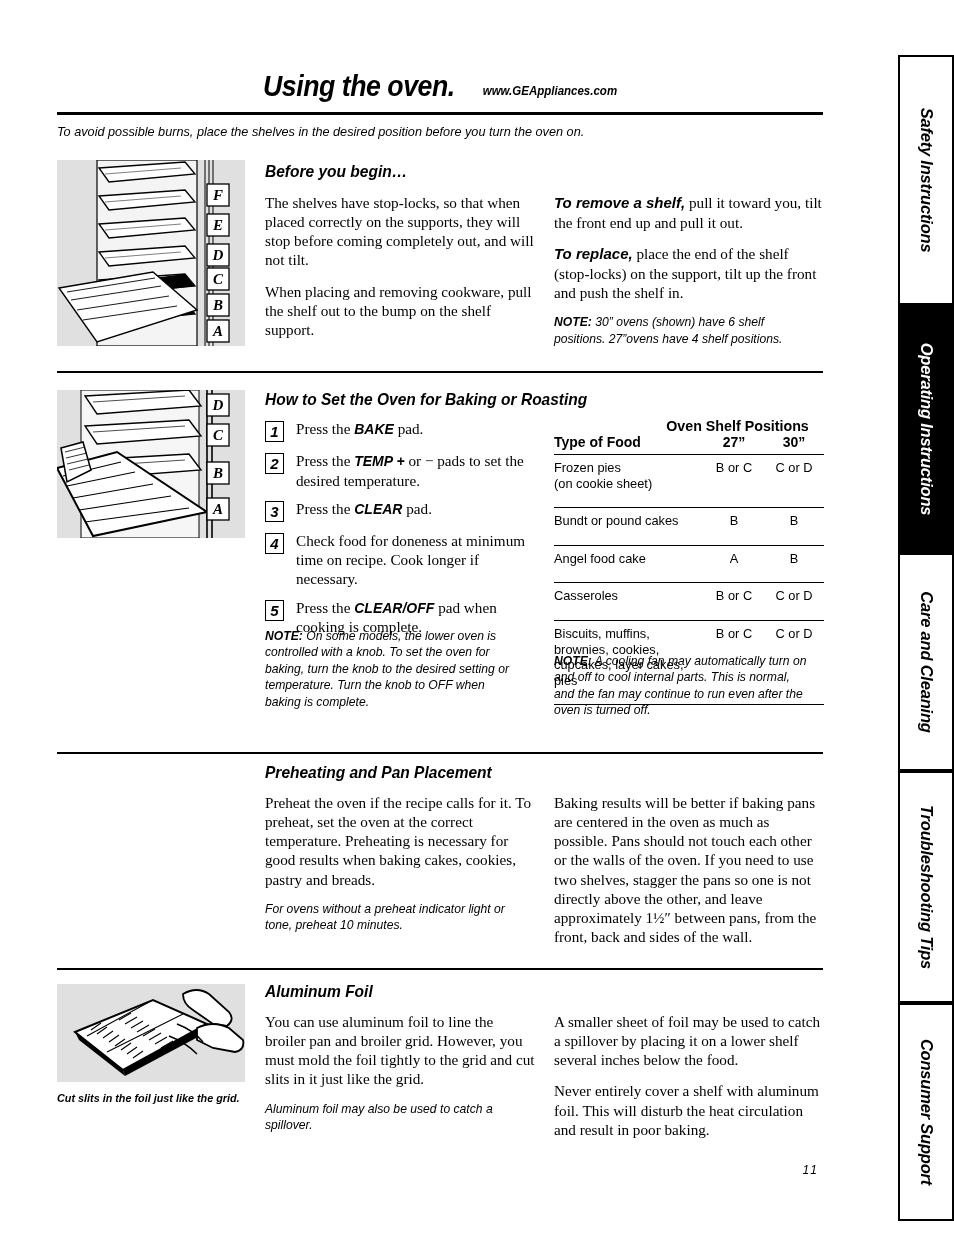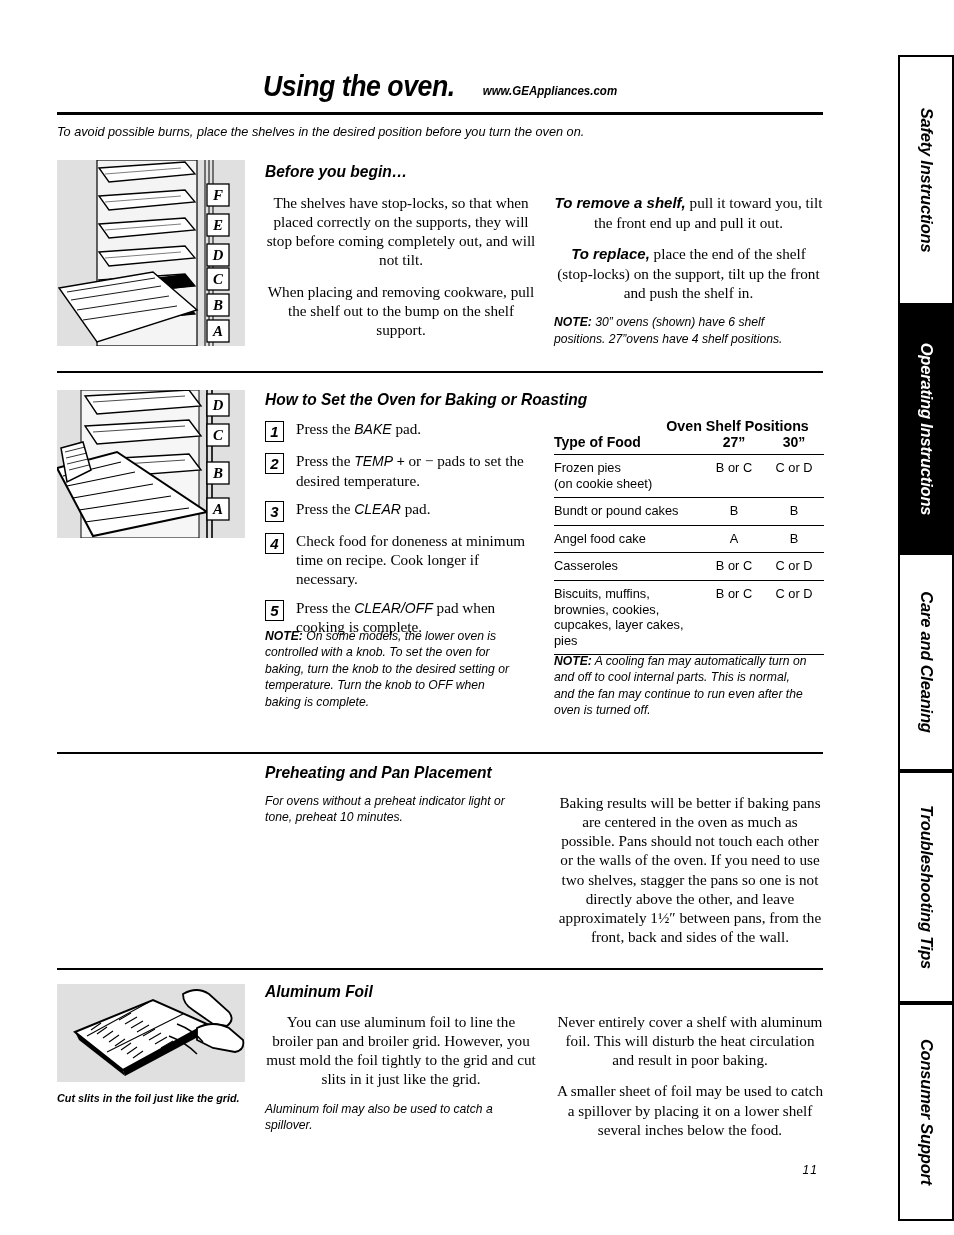--- a/index.html
+++ b/index.html
@@ -76,21 +76,21 @@
     font-style: italic; font-weight: bold;
     font-size: 11.5px;
     transform: scaleX(0.94); transform-origin: left top;
     margin-top: 6px;
   }
 
   .body-col {
     font-family: "Liberation Serif", serif;
     font-size: 15.2px; line-height: 1.26;
   }
-  .body-col p { margin: 0 0 12px 0; text-align: center; }
+  .body-col p { margin: 0 0 12px 0; }
   .body-col p:last-child { margin-bottom: 0; }
   .lead-bold {
     font-family: "Liberation Sans", sans-serif;
     font-weight: bold; font-style: italic;
     font-size: 15px;
   }
   .note {
     font-family: "Liberation Sans", sans-serif;
     font-style: italic; font-size: 12.8px; line-height: 1.28;
     transform: scaleX(0.95); transform-origin: left top;
@@ -119,21 +119,21 @@
     font-size: 15px; line-height: 19px;
     text-align: center;
     margin-right: 12px; margin-top: 2px;
   }
   .step-txt {
     font-family: "Liberation Serif", serif;
     font-size: 15.2px; line-height: 1.26;
   }
   .kbd {
     font-family: "Liberation Sans", sans-serif;
-    font-weight: normal; font-style: italic;
+    font-weight: bold; font-style: italic;
     font-size: 14px;
   }
 
   
   .tbl-wrap { width: 270px; }
   .tbl-title {
     font-family: "Liberation Sans", sans-serif;
     font-weight: bold; font-size: 15px;
     text-align: right; padding-right: 16px;
     transform: scaleX(0.95); transform-origin: right top;
@@ -144,21 +144,21 @@
     font-size: 12.8px;
   }
   table.shelf th {
     font-weight: bold; font-size: 14px;
     text-align: left; padding: 0 0 4px 0;
     border-bottom: 1.6px solid #000;
     vertical-align: bottom;
   }
   table.shelf th.c { text-align: center; }
   table.shelf td {
-    padding: 5px 0 6px 0;
+    padding: 5px 0 16px 0;
     border-bottom: 1px solid #000;
     vertical-align: top; line-height: 1.22;
   }
   table.shelf td.c { text-align: center; }
   .tbl-cell-sub { display: block; }
 
   
   .tabrail {
     position: absolute; right: 0; top: 55px;
     width: 56px; height: 1114px;
@@ -391,20 +391,21 @@
 
     <div class="note" style="position:absolute; left:497px; top:268px; width:272px;"><b>NOTE:</b><span> A cooling fan may automatically turn on and off to cool internal parts. This is normal, and the fan may continue to run even after the oven is turned off.</span></div>
   </div>
 
   <div class="rule-thin" style="top:752px"></div>
 
   <div class="section" style="top:763px; height:195px">
     <div class="sec-head" style="position:absolute; left:208px; top:0px;">Preheating and Pan Placement</div>
 
     <div class="body-col" style="position:absolute; left:208px; top:30px; width:272px;">
+      <p>Preheat the oven if the recipe calls for it. To preheat, set the oven at the correct temperature. Preheating is necessary for good results when baking cakes, cookies, pastry and breads.</p>
       <div class="ital-sans">For ovens without a preheat indicator light or tone, preheat 10 minutes.</div>
     </div>
 
     <div class="body-col" style="position:absolute; left:497px; top:30px; width:272px;">
       <p>Baking results will be better if baking pans are centered in the oven as much as possible. Pans should not touch each other or the walls of the oven. If you need to use two shelves, stagger the pans so one is not directly above the other, and leave approximately 1½″ between pans, from the front, back and sides of the wall.</p>
     </div>
   </div>
 
   <div class="rule-thin" style="top:968px"></div>
 
@@ -443,22 +444,22 @@
     <div class="fig-caption" style="position:absolute; left:0; top:104px; width:200px;">Cut slits in the foil just like the grid.</div>
 
     <div class="sec-head" style="position:absolute; left:208px; top:0px;">Aluminum Foil</div>
 
     <div class="body-col" style="position:absolute; left:208px; top:30px; width:272px;">
       <p>You can use aluminum foil to line the broiler pan and broiler grid. However, you must mold the foil tightly to the grid and cut slits in it just like the grid.</p>
       <div class="ital-sans">Aluminum foil may also be used to catch a spillover.</div>
     </div>
 
     <div class="body-col" style="position:absolute; left:497px; top:30px; width:272px;">
+      <p>A smaller sheet of foil may be used to catch a spillover by placing it on a lower shelf several inches below the food.</p>
       <p>Never entirely cover a shelf with aluminum foil. This will disturb the heat circulation and result in poor baking.</p>
-      <p>A smaller sheet of foil may be used to catch a spillover by placing it on a lower shelf several inches below the food.</p>
     </div>
   </div>
 
   <div class="pagenum" style="right:4px; bottom:58px;">11</div>
 </div>
 
 <div class="tabrail">
   <div class="tab" style="top:0px; height:250px;">
     <div class="tab-label">Safety Instructions</div>
   </div>

